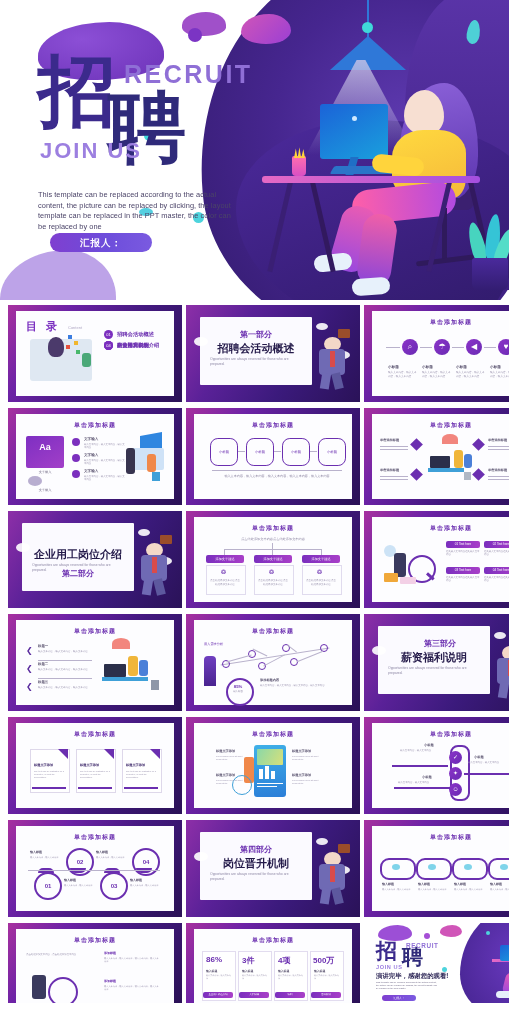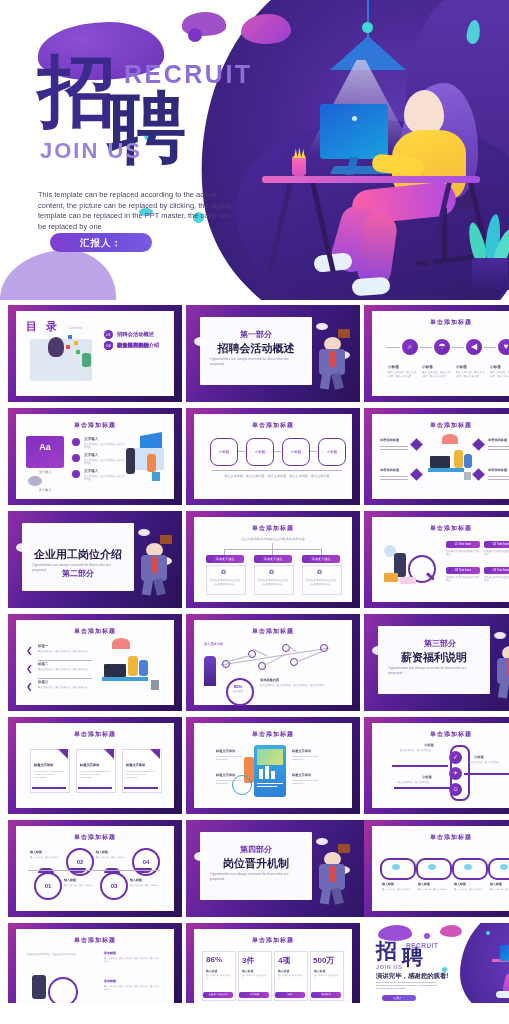--- a/index.html
+++ b/index.html
@@ -685,21 +685,21 @@
       <div style="position:absolute;left:22px;top:30px;font-size:3px;color:#5b5470;font-weight:700;">输入标题</div>
       <div style="position:absolute;left:22px;top:36px;width:32px;font-size:2.2px;line-height:3.2px;color:#9a93ae;">输入文本内容，输入文本内容</div>
       <div style="position:absolute;left:88px;top:30px;font-size:3px;color:#5b5470;font-weight:700;">输入标题</div>
       <div style="position:absolute;left:88px;top:36px;width:32px;font-size:2.2px;line-height:3.2px;color:#9a93ae;">输入文本内容，输入文本内容</div>
       <div style="position:absolute;left:56px;top:58px;font-size:3px;color:#5b5470;font-weight:700;">输入标题</div>
       <div style="position:absolute;left:56px;top:64px;width:32px;font-size:2.2px;line-height:3.2px;color:#9a93ae;">输入文本内容，输入文本内容</div>
       <div style="position:absolute;left:122px;top:58px;font-size:3px;color:#5b5470;font-weight:700;">输入标题</div>
       <div style="position:absolute;left:122px;top:64px;width:32px;font-size:2.2px;line-height:3.2px;color:#9a93ae;">输入文本内容，输入文本内容</div>
     </div>
 
-    <div class="thumb" style="left:186px;top:517px;width:174px;height:97px;padding-left:44px;">
+    <div class="thumb" style="left:186px;top:517px;width:174px;height:97px;">
       <div class="bg-cosmic"></div>
       <div class="sec-card" style="left:14px;top:12px;width:112px;height:68px;"></div>
       <div class="sec-n" style="left:14px;top:24px;width:112px;font-size:8px;">第四部分</div>
       <div class="sec-t" style="left:14px;top:36px;width:112px;font-size:11px;">岗位晋升机制</div>
       <div class="sec-d" style="left:24px;top:52px;width:92px;font-size:3.4px;line-height:5px;">Opportunities are always reserved for those who are prepared.</div>
       <div class="cloud-s" style="left:8px;top:32px;width:14px;height:9px;"></div>
       <div class="cloud-s" style="left:130px;top:18px;width:12px;height:7px;"></div>
       <div class="cloud-s" style="left:150px;top:46px;width:14px;height:8px;"></div>
       <div class="jumper" style="left:128px;top:22px;width:36px;height:62px;">
         <div style="position:absolute;left:10px;top:10px;width:17px;height:14px;background:#f3d8c8;border-radius:50%;"></div>

